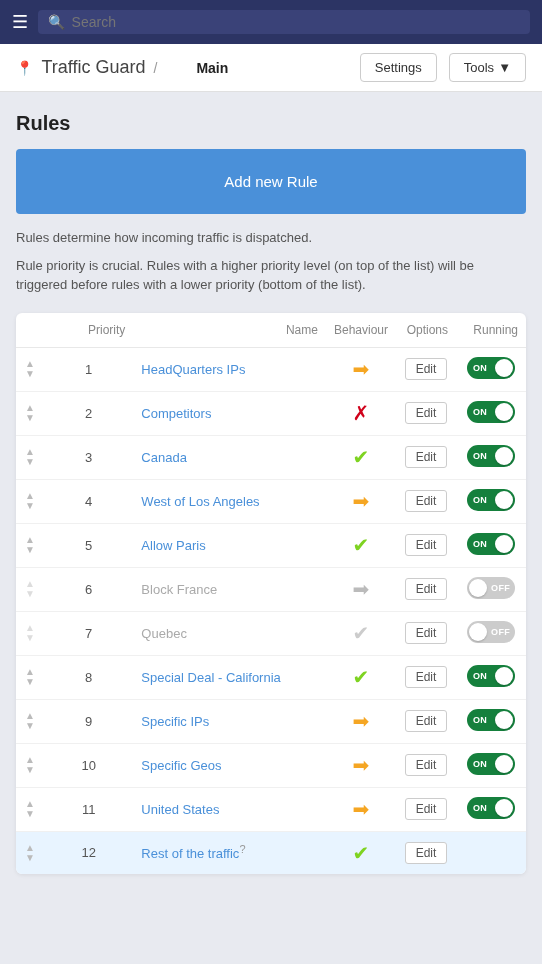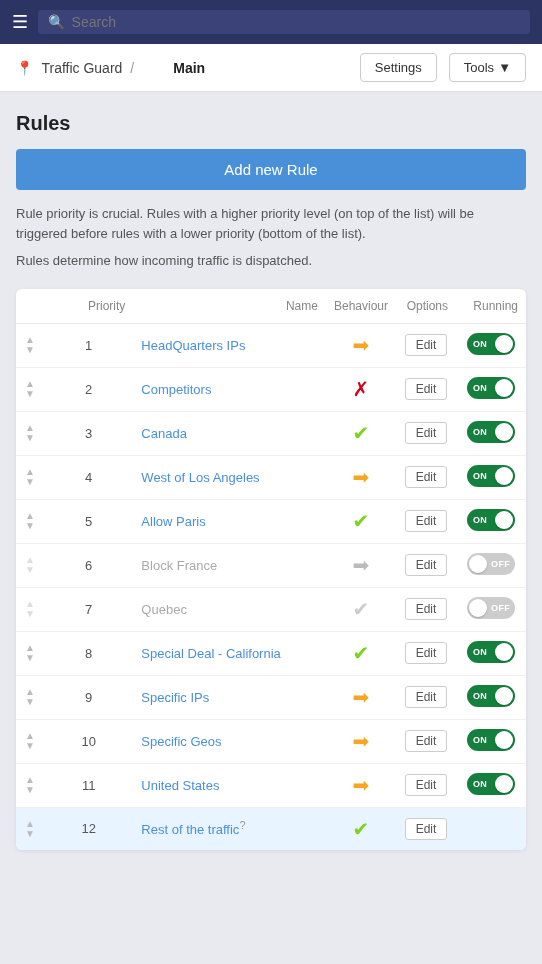--- a/index.html
+++ b/index.html
@@ -38,21 +38,21 @@
     .breadcrumb-bar {
       background: #fff;
       height: 48px;
       display: flex;
       align-items: center;
       padding: 0 16px;
       border-bottom: 1px solid #e0e0e0;
       gap: 8px;
     }
     .breadcrumb-location-icon { color: #555; font-size: 14px; }
-    .breadcrumb-text { font-size: 14px; color: #444; }
+    .breadcrumb-text { font-size: 18px; color: #444; }
     .breadcrumb-separator { color: #999; font-size: 14px; }
     .breadcrumb-current { font-size: 14px; font-weight: 600; color: #222; margin-left: 31px; }
     .breadcrumb-actions { margin-left: auto; display: flex; gap: 12px; }
     .btn-settings, .btn-tools {
       padding: 6px 14px;
       border: 1px solid #ccc;
       border-radius: 4px;
       background: #fff;
       font-size: 13px;
       color: #333;
@@ -70,21 +70,21 @@
       color: #222;
       margin-bottom: 14px;
     }
     .btn-add-rule {
       display: block;
       width: 100%;
       background: #4a90d9;
       color: #fff;
       border: none;
       border-radius: 4px;
-      padding: 12px;
+      padding: 24px;
       font-size: 15px;
       cursor: pointer;
       margin-bottom: 14px;
       text-align: center;
     }
     .description {
       font-size: 13px;
       color: #555;
       margin-bottom: 8px;
       line-height: 1.5;
@@ -218,22 +218,22 @@
     <button class="btn-tools">
       <span>Tools</span>
       <span>▼</span>
     </button>
   </div>
 </div>
 
 <div class="main-content">
   <h1 class="page-title">Rules</h1>
   <button class="btn-add-rule">Add new Rule</button>
+  <p class="description">Rules determine how incoming traffic is dispatched.</p>
   <p class="description">Rule priority is crucial. Rules with a higher priority level (on top of the list) will be triggered before rules with a lower priority (bottom of the list).</p>
-  <p class="description">Rules determine how incoming traffic is dispatched.</p>
 
   <div class="rules-card">
     <table class="rules-table">
       <thead>
         <tr>
           <th style="width:28px;"></th>
           <th class="th-priority">
             <span>Priority</span>
           </th>
           <th>

